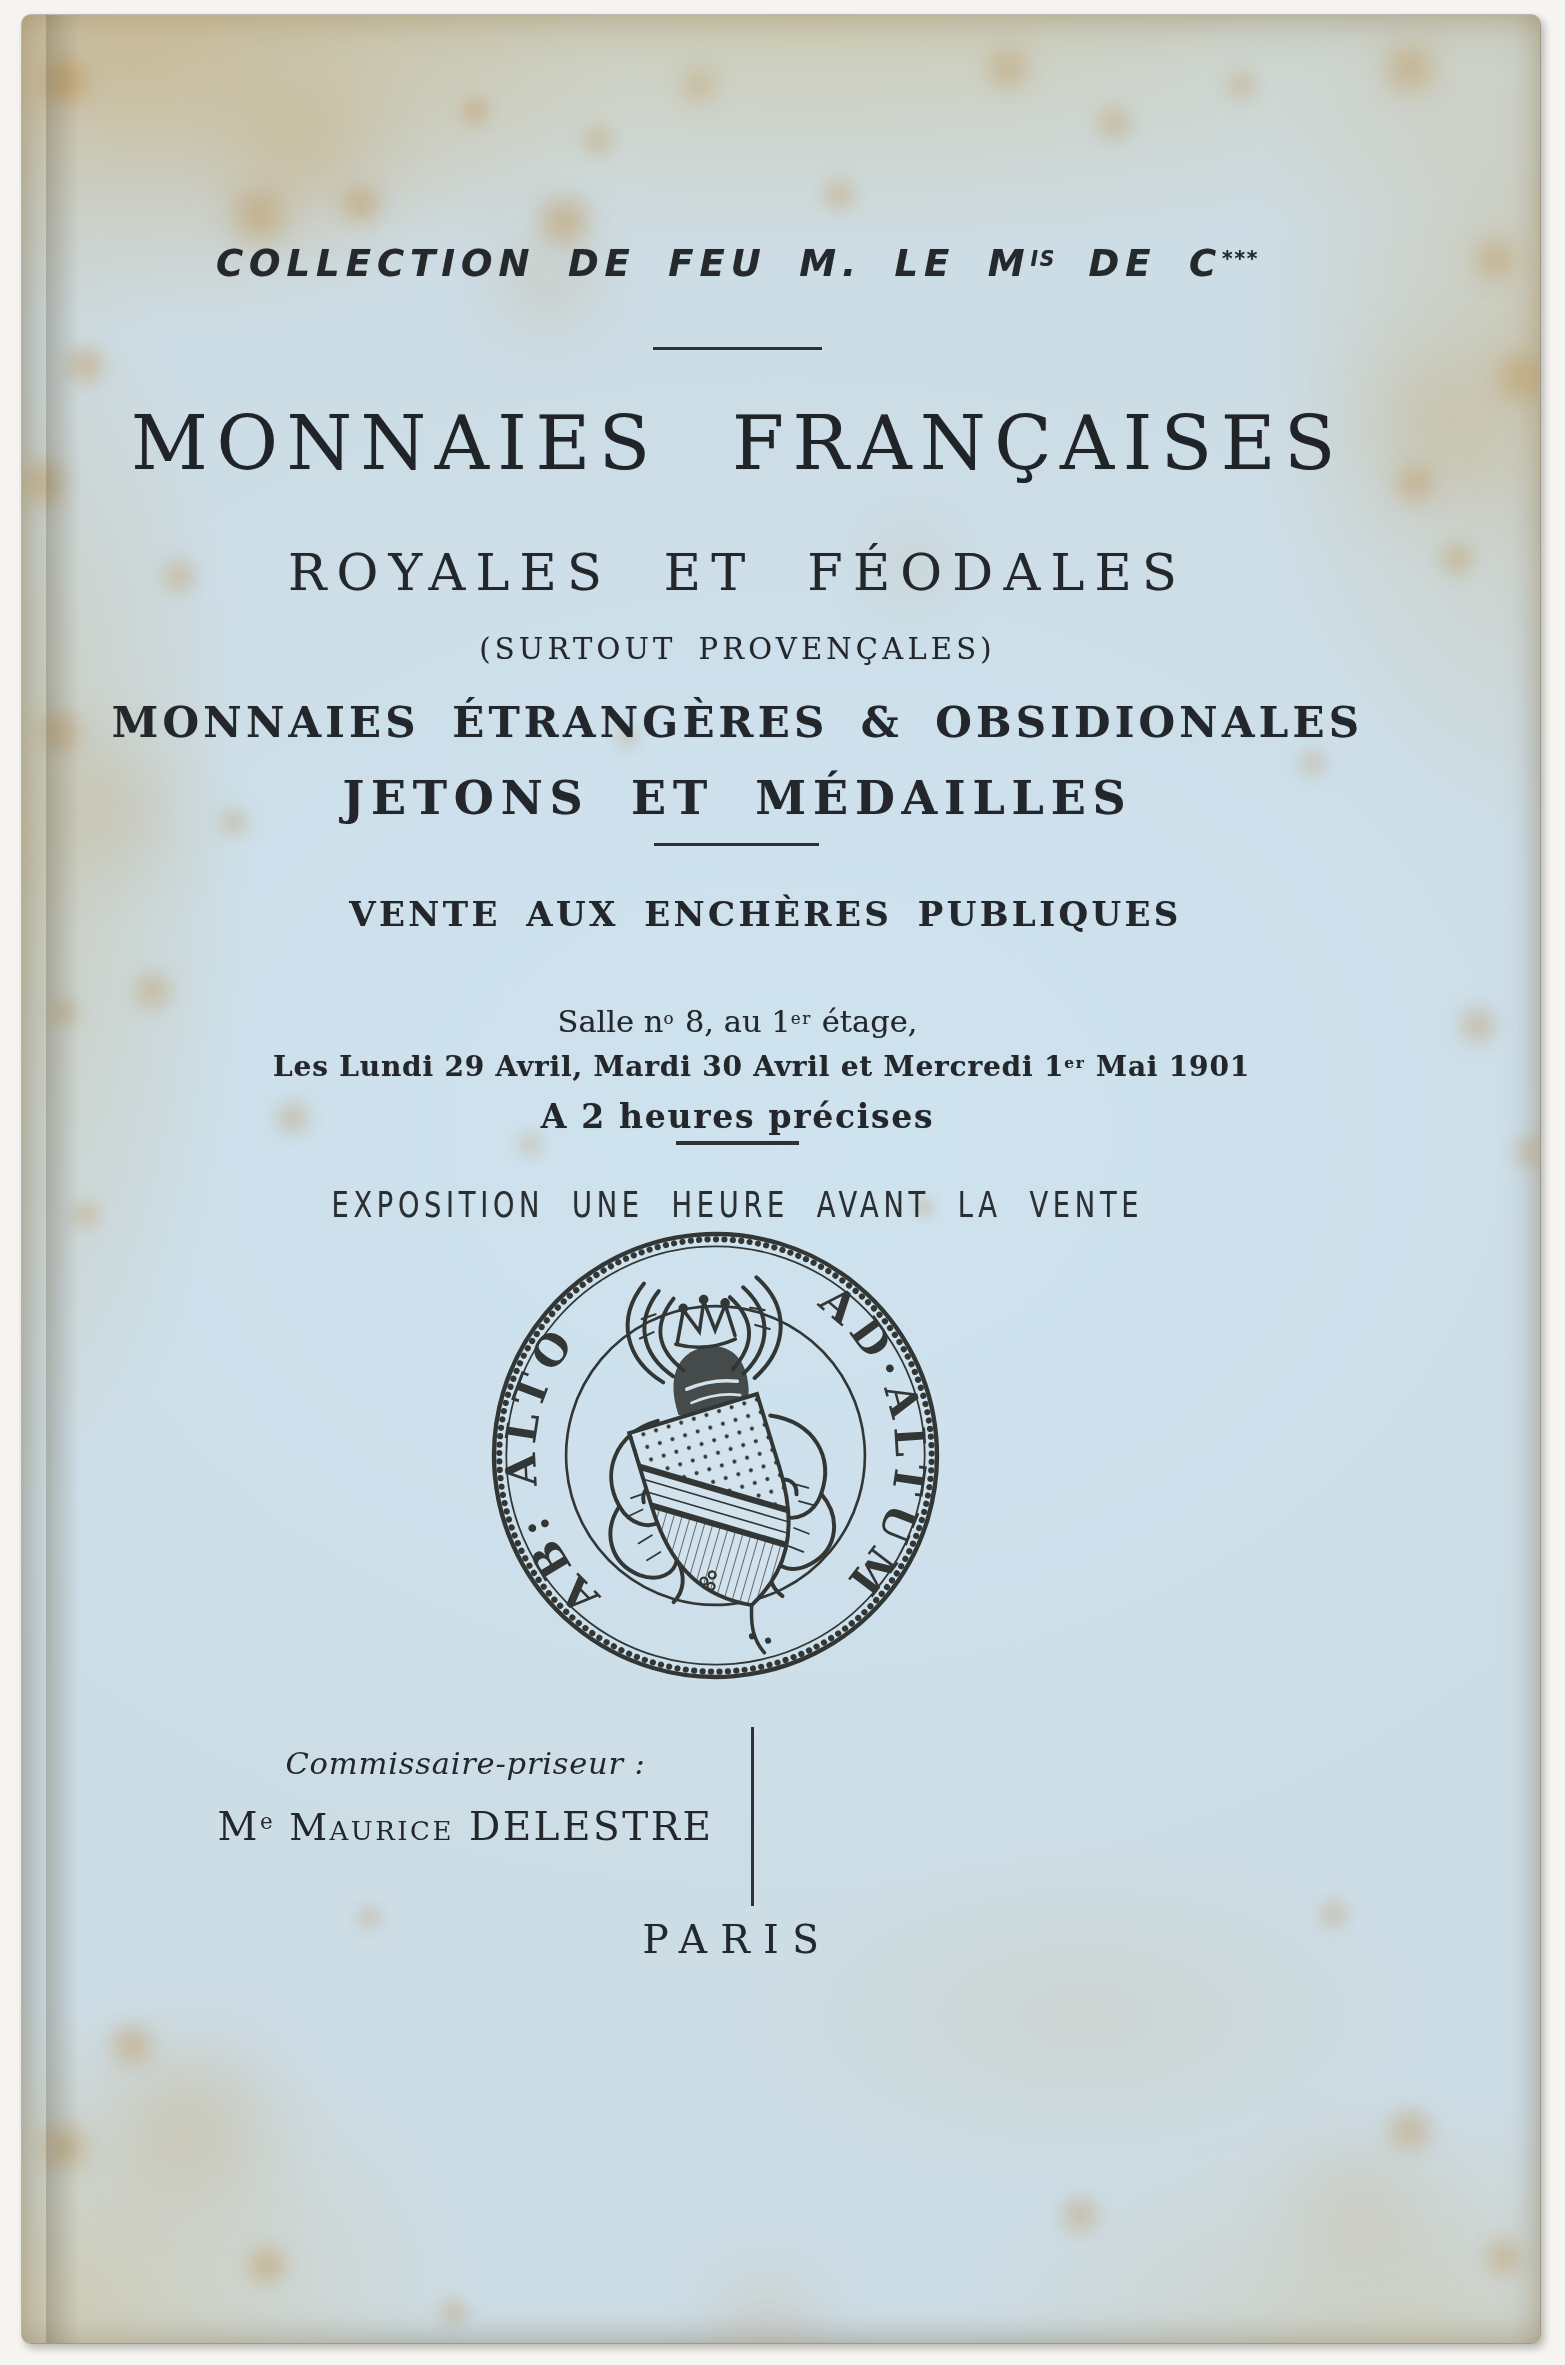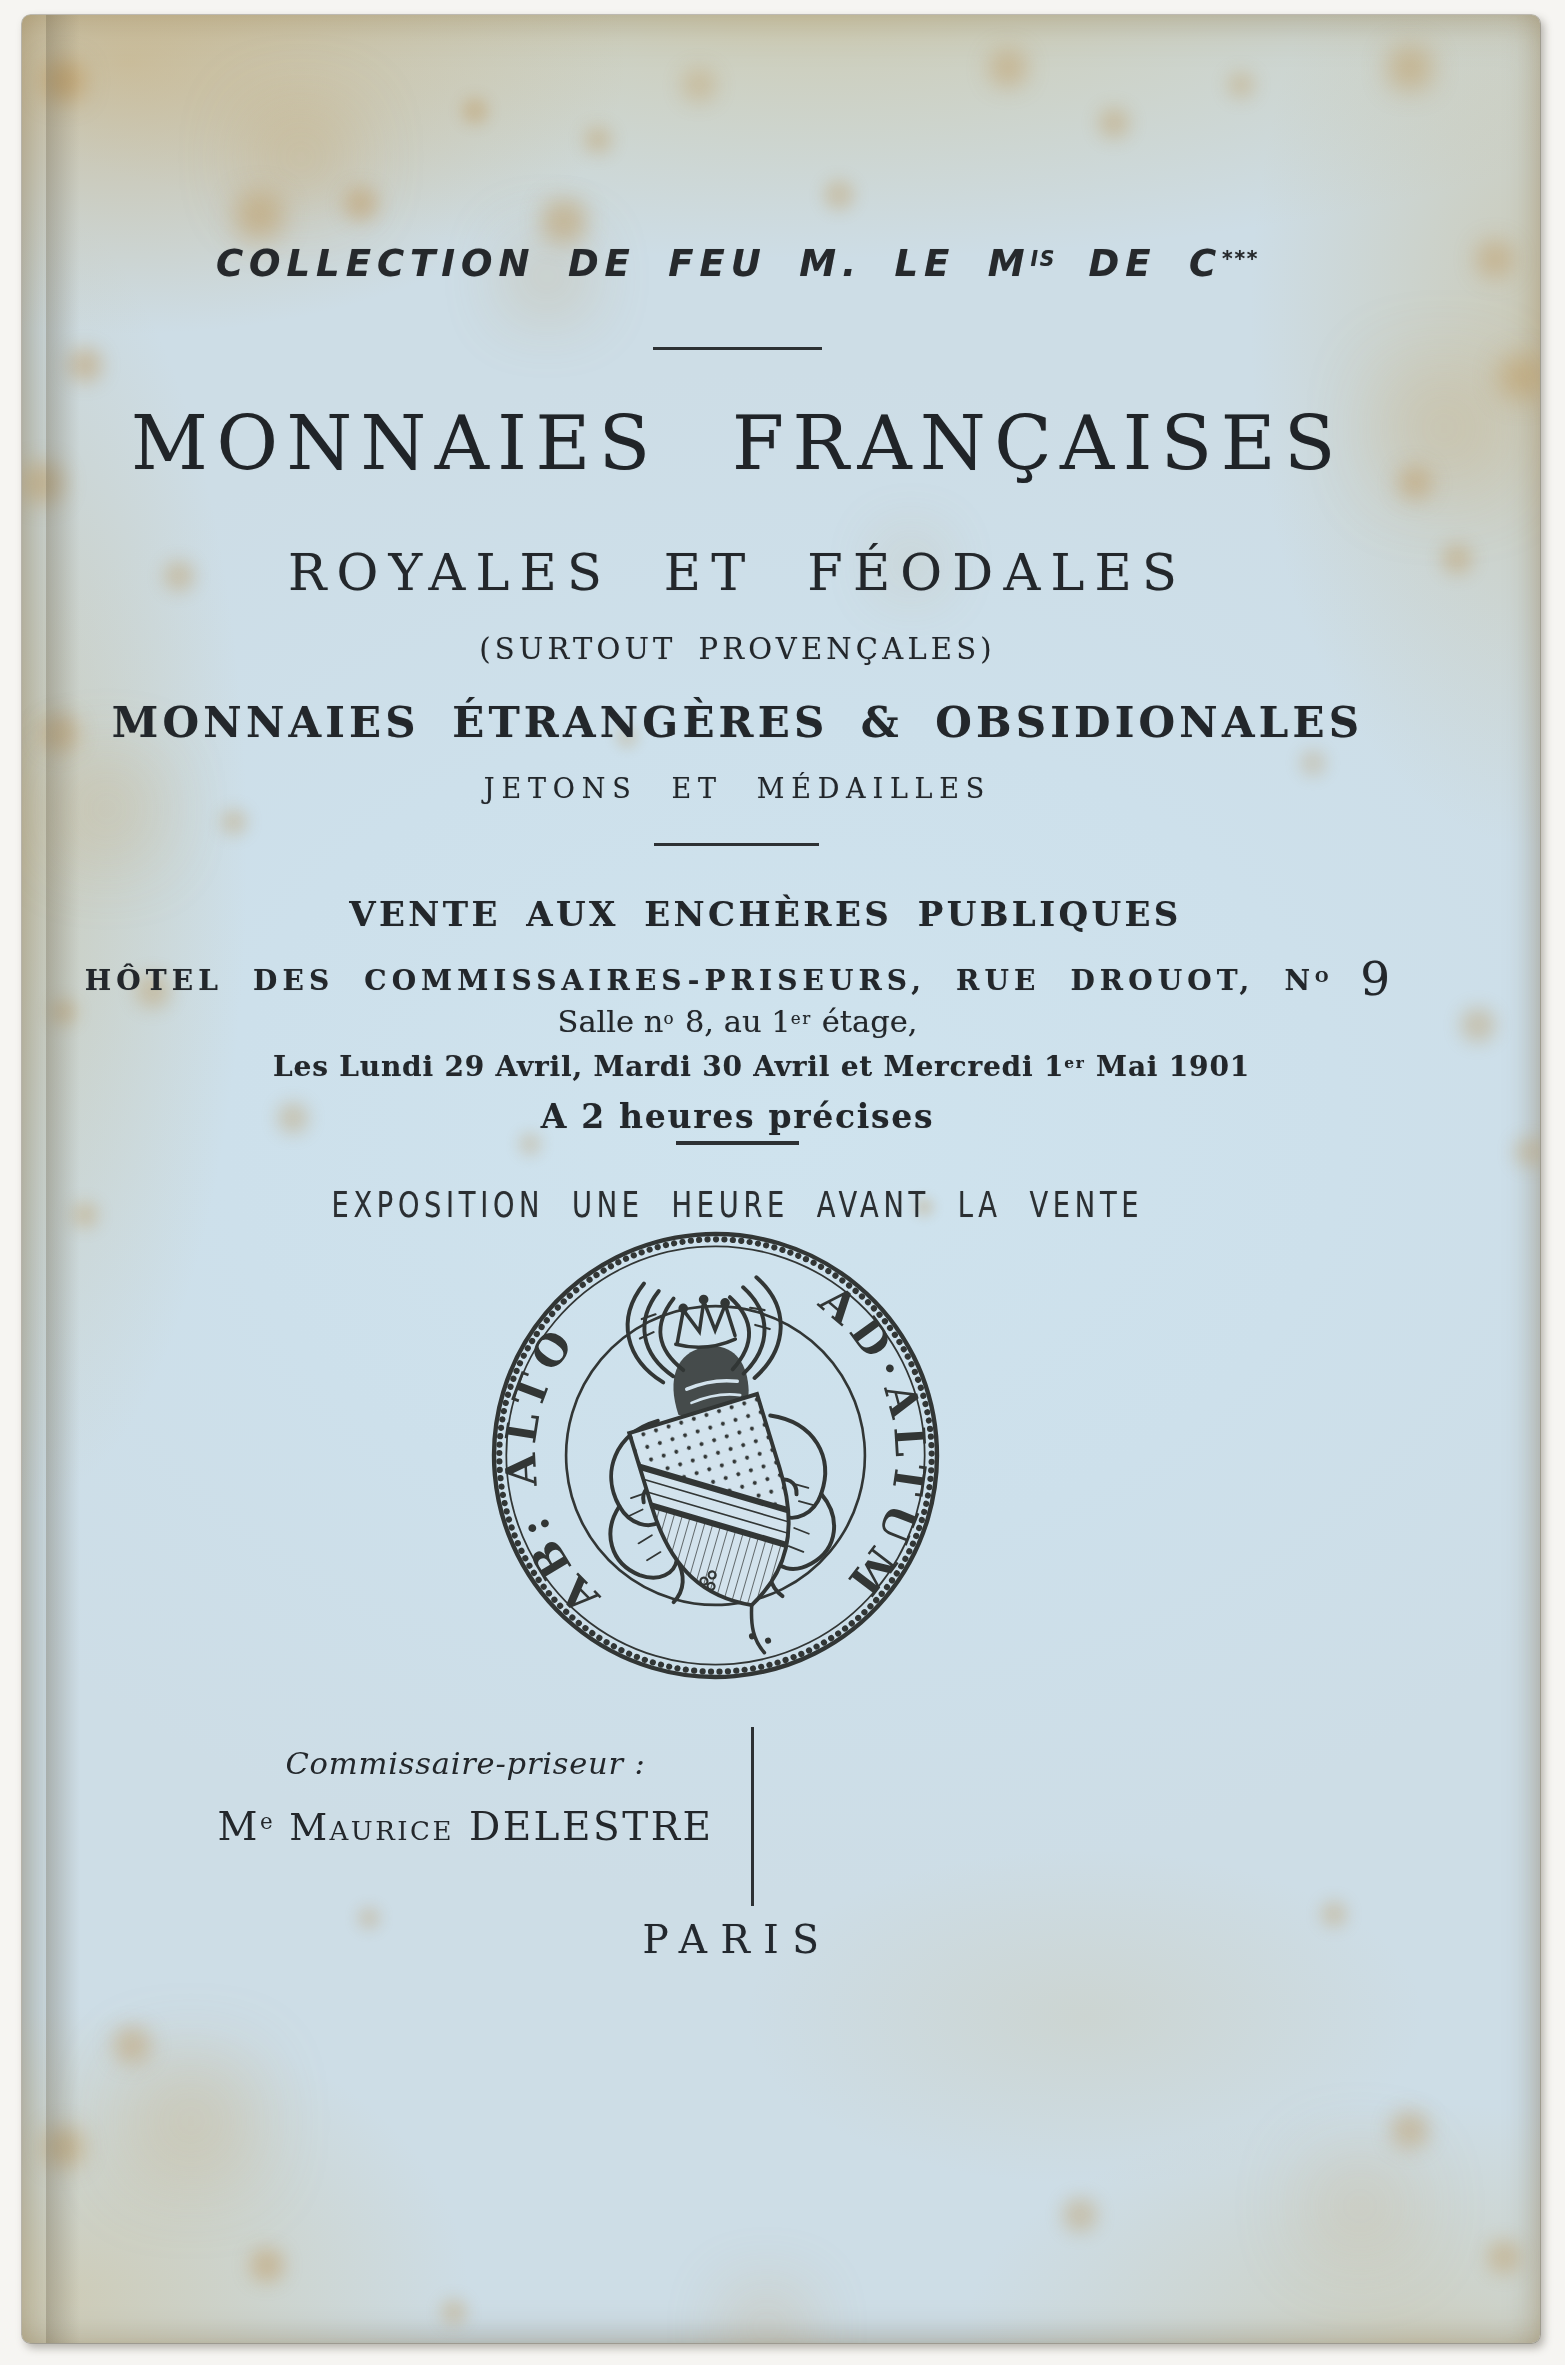--- a/index.html
+++ b/index.html
@@ -60,21 +60,21 @@
         text-shadow:0 0 0.8px rgba(35,40,44,.35);}
   .sup{font-size:.55em;vertical-align:.5em;letter-spacing:1.7px;}
   #line-collection{top:230px;font-family:"DejaVu Sans","Liberation Sans",sans-serif;
       font-style:italic;font-size:37px;font-weight:bold;letter-spacing:6px;word-spacing:13.5px;color:#26292c;}
   .rule{position:absolute;height:2.5px;background:#2d3134;}
   #rule-1{left:631px;top:332px;width:169px;}
   #line-title{top:391px;font-size:75px;letter-spacing:8.5px;word-spacing:41px;color:#202428;}
   #line-subtitle{top:532px;font-size:51px;letter-spacing:10.2px;word-spacing:25.4px;}
   #line-note{top:620px;font-size:29px;letter-spacing:4.2px;word-spacing:8.5px;}
   #line-cat1{top:687px;font-size:42px;font-weight:bold;letter-spacing:4.2px;word-spacing:13.5px;}
-  #line-cat2{top:760px;font-size:27px;font-weight:normal;letter-spacing:6.8px;word-spacing:18.6px;}
+  #line-cat2{top:760px;font-size:46px;font-weight:bold;letter-spacing:6.8px;word-spacing:18.6px;}
   #rule-2{left:632px;top:828px;width:165px;}
   #line-sale-heading{top:882px;font-size:34px;font-weight:bold;letter-spacing:3.4px;word-spacing:10.2px;padding-left:28px;}
   #line-venue{top:940px;font-size:28px;font-weight:bold;letter-spacing:5.1px;word-spacing:15.2px;}
   #line-venue .big-num{font-size:47px;font-weight:normal;vertical-align:-5.1px;letter-spacing:0;}
   #line-room{top:992px;font-size:30.5px;}
   #line-dates{top:1038px;font-size:28px;font-weight:bold;letter-spacing:0.8px;padding-left:24px;}
   #line-time{top:1085px;font-size:33px;font-weight:bold;letter-spacing:1.7px;}
   #rule-3{left:654px;top:1126px;width:123px;height:3.4px;}
   #line-expo{top:1173px;font-family:"DejaVu Sans","Liberation Sans",sans-serif;font-size:35px;
       letter-spacing:6px;word-spacing:18.6px;color:#2b2f32;}
@@ -112,23 +112,20 @@
   <div class="line" id="line-title">MONNAIES FRANÇAISES</div>
   <div class="line" id="line-subtitle">ROYALES ET FÉODALES</div>
   <div class="line" id="line-note">(SURTOUT PROVENÇALES)</div>
   <div class="line" id="line-cat1">MONNAIES ÉTRANGÈRES &amp; OBSIDIONALES</div>
   <div class="line" id="line-cat2">JETONS ET MÉDAILLES</div>
 
   <div class="rule" id="rule-2"></div>
 
   <div class="line" id="line-sale-heading">VENTE AUX ENCHÈRES PUBLIQUES</div>
 
-  <div class="line" id="line-venue">
-    <span>HÔTEL DES COMMISSAIRES-PRISEURS, RUE DROUOT, N</span><span class="sup">O</span>&nbsp;<span class="big-num">9</span>
-  </div>
 
   <div class="line" id="line-room">
     <span>Salle n</span><span class="sup">o</span><span> 8, au 1</span><span class="sup">er</span><span> étage,</span>
   </div>
 
   <div class="line" id="line-dates">
     <span>Les Lundi 29 Avril, Mardi 30 Avril et Mercredi 1</span><span class="sup">er</span><span> Mai 1901</span>
   </div>
 
   <div class="line" id="line-time">A 2 heures précises</div>

